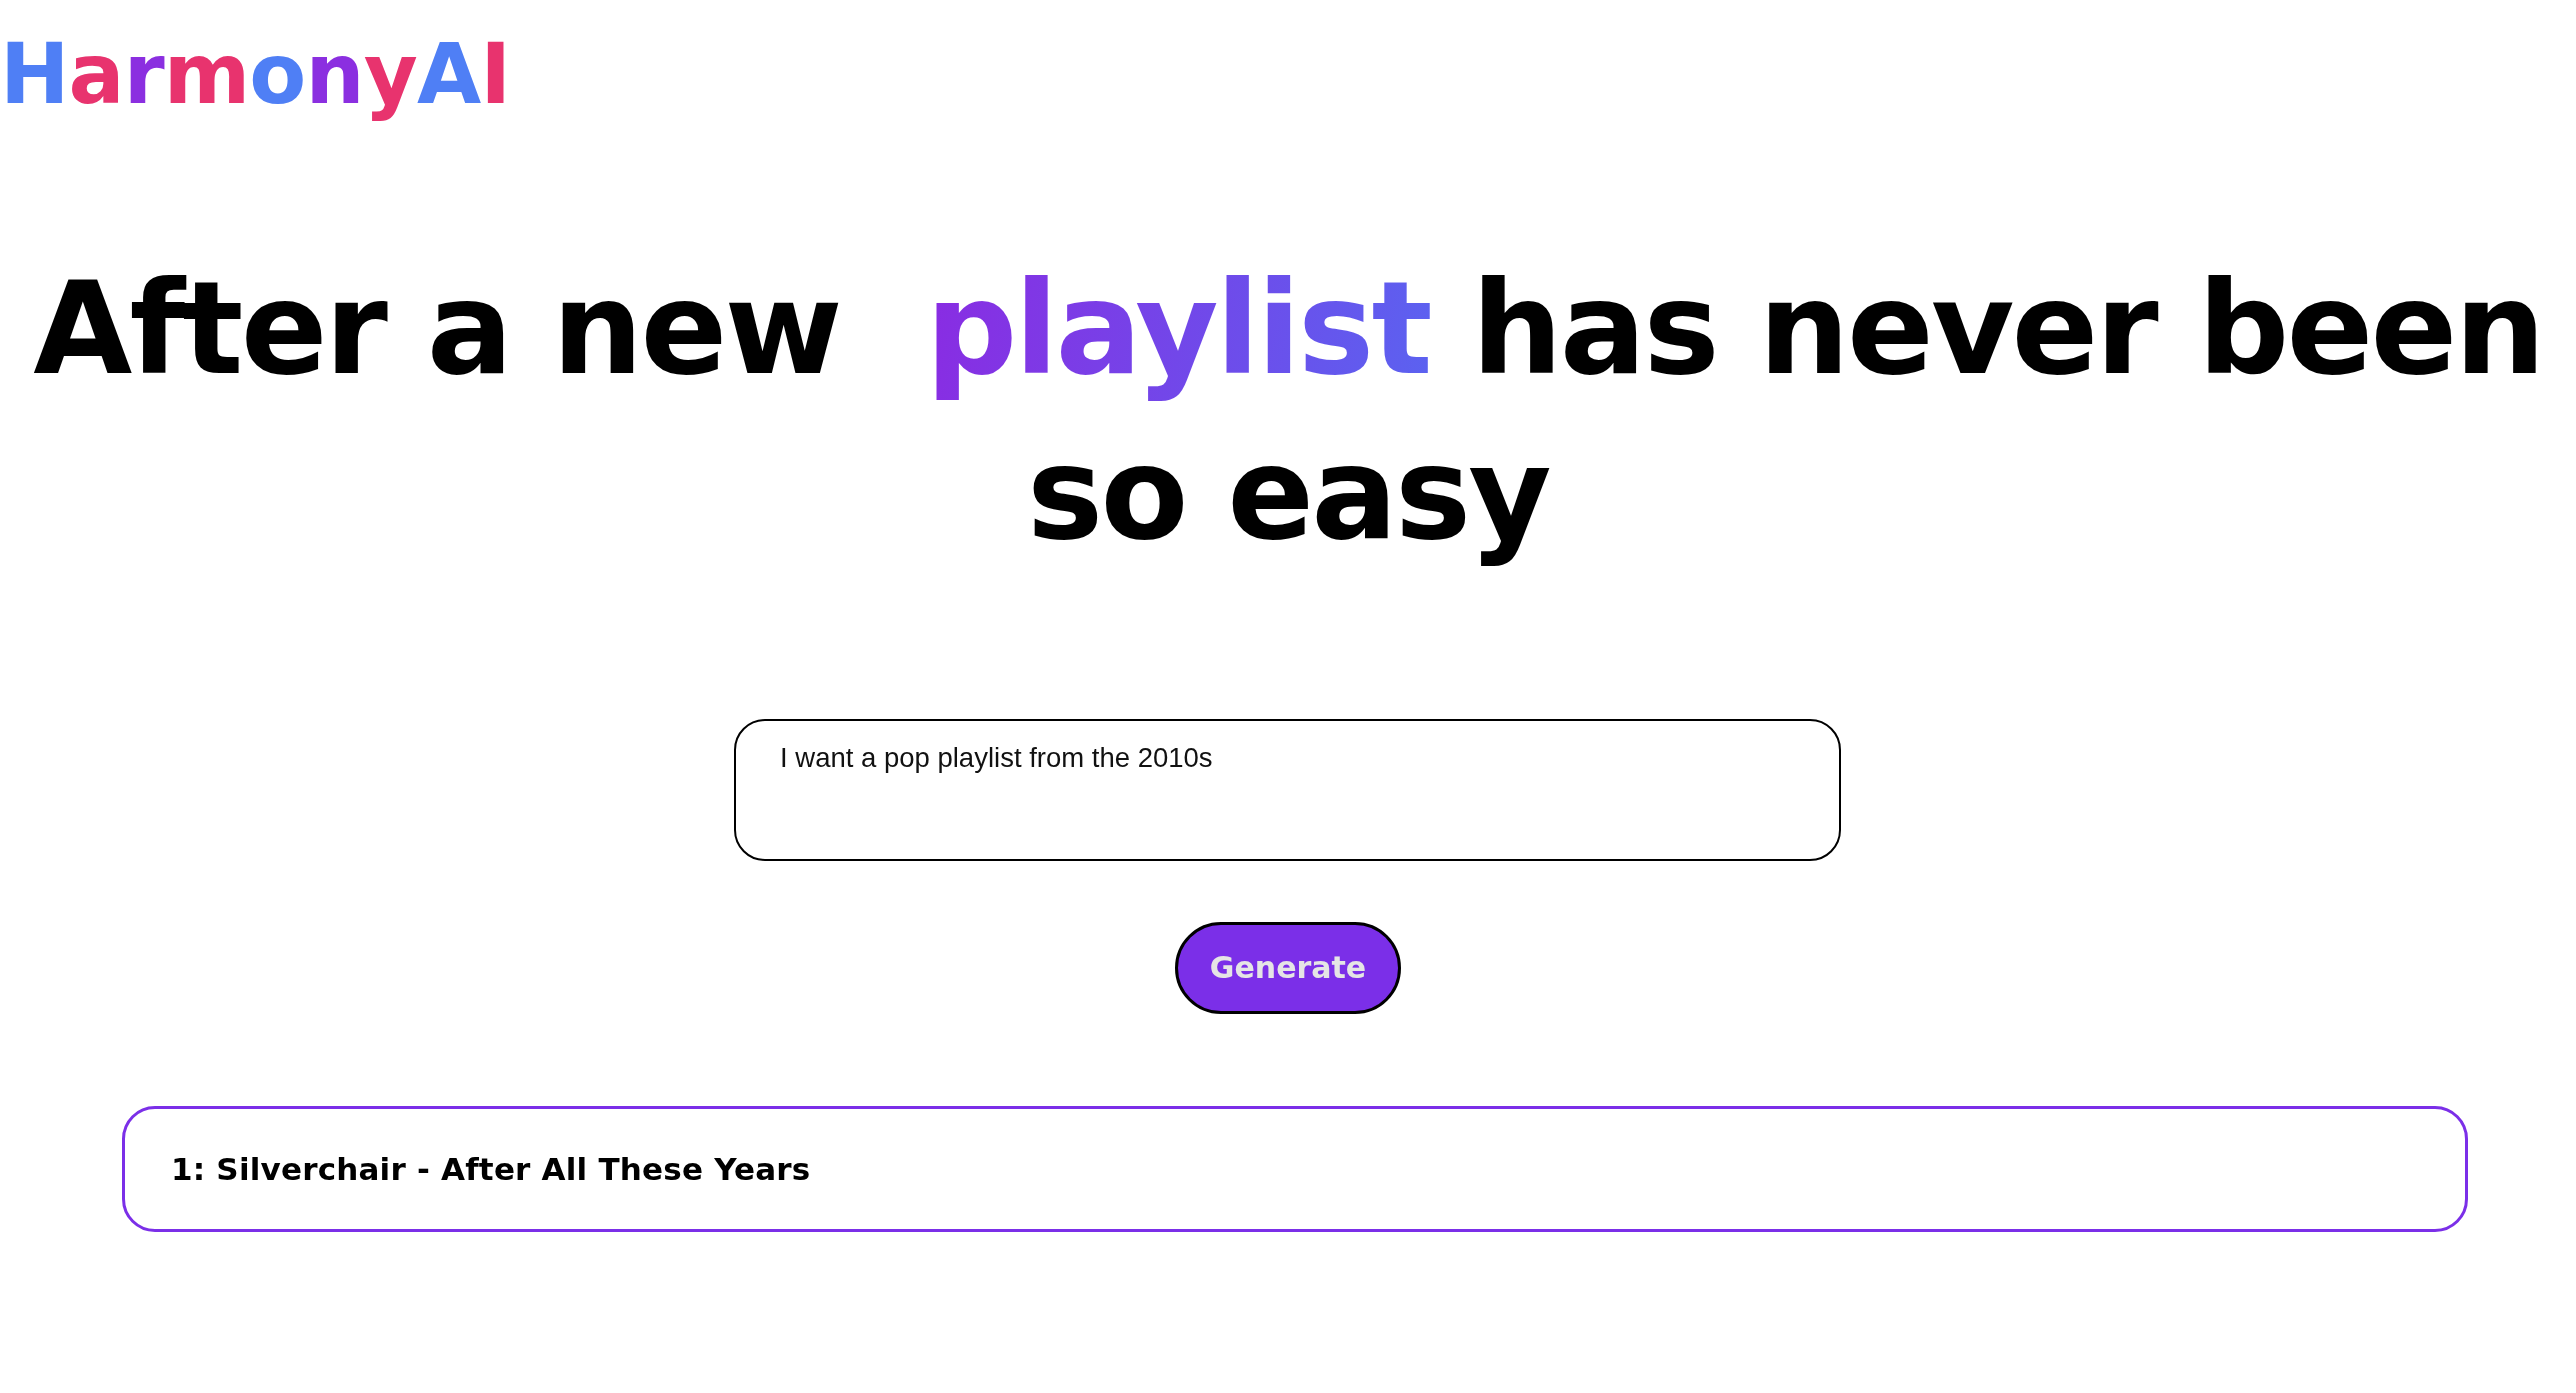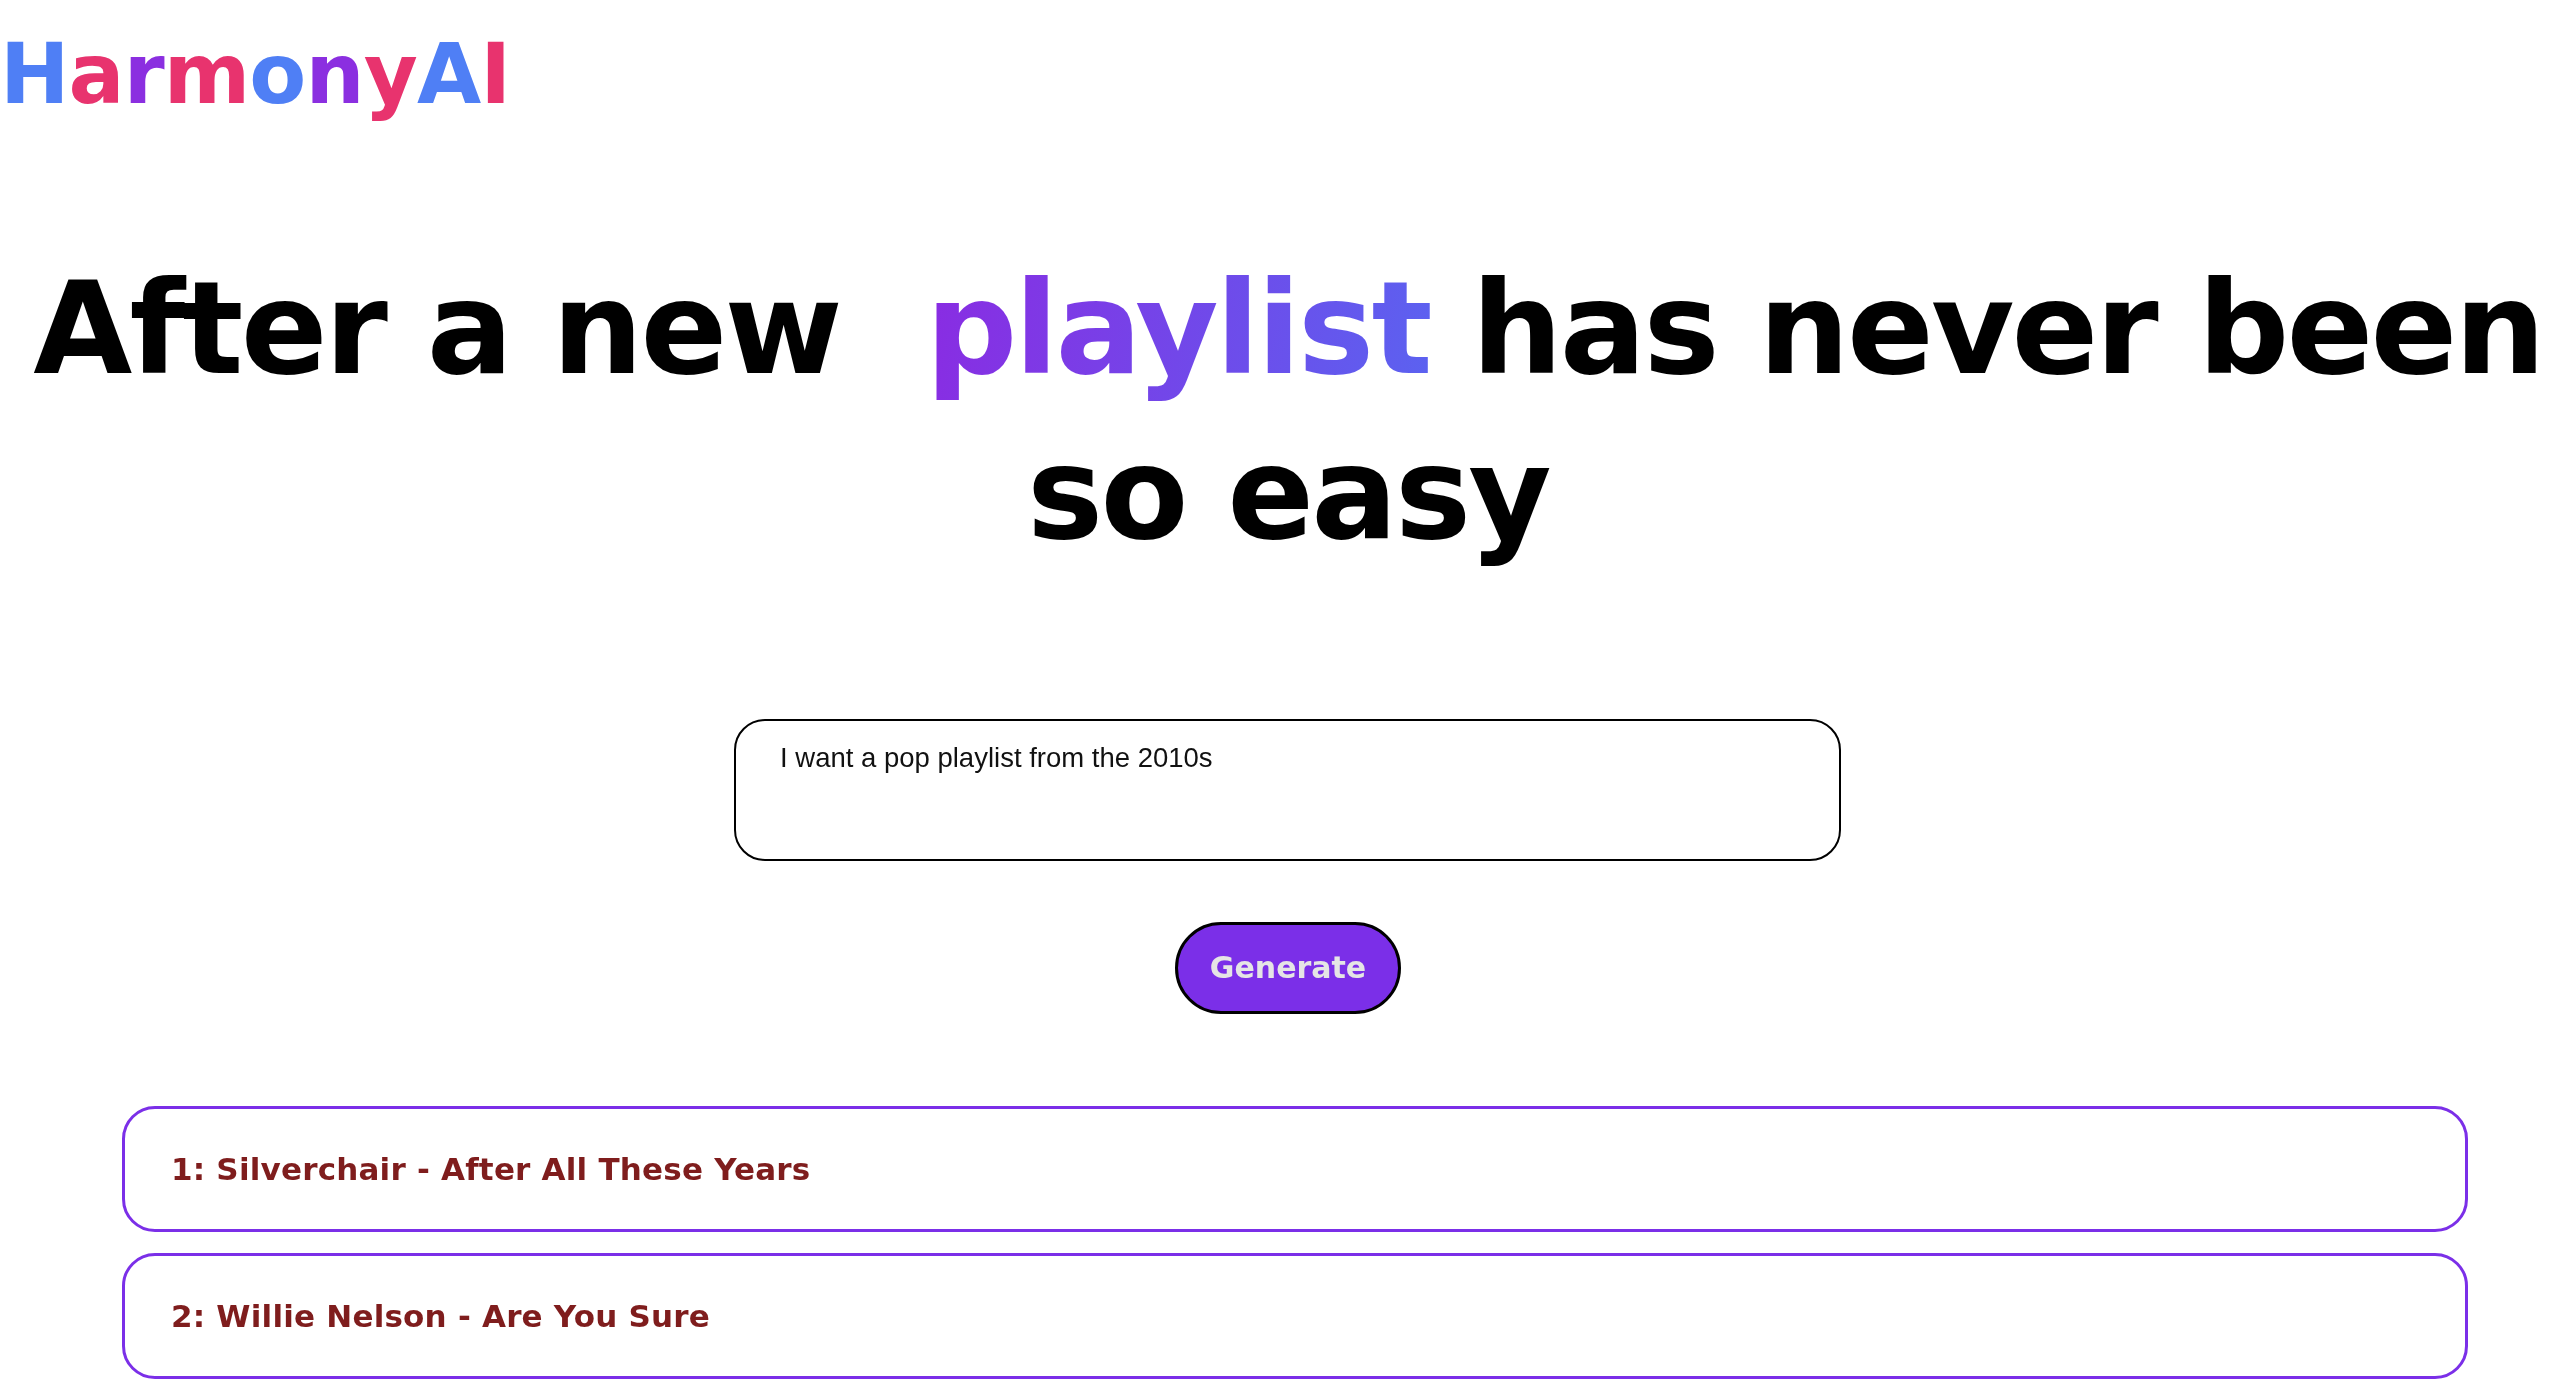--- a/index.html
+++ b/index.html
@@ -122,21 +122,21 @@
     border-radius: 33px;
     background: #ffffff;
     margin-bottom: 21px;
     padding-left: 46px;
     display: flex;
     align-items: center;
     font-family: "DejaVu Sans", sans-serif;
     font-weight: 700;
     font-size: 31px;
     letter-spacing: 0.2px;
-    color: #7f1d1d;
+    color: #000000;
     cursor: pointer;
   }
 </style>
 </head>
 <body>
 
 <div class="logo">
   <span style="color: rgb(79, 127, 245);">H</span><span style="color: rgb(232, 51, 110);">a</span><span style="color: rgb(139, 47, 224);">r</span><span style="color: rgb(232, 51, 110);">m</span><span style="color: rgb(79, 127, 245);">o</span><span style="color: rgb(139, 47, 224);">n</span><span style="color: rgb(232, 51, 110);">y</span><span style="color: rgb(79, 127, 245);">A</span><span style="color: rgb(232, 51, 110);">I</span>
 </div>
 
@@ -147,17 +147,14 @@
 </div>
 
 <div class="generate-wrap">
   <button class="generate-btn" style="background: rgb(123, 47, 232);">Generate</button>
 </div>
 
 <div class="results">
   <div class="result-item" style="border-color: rgb(123, 47, 232);">
     <span>1: Silverchair - After All These Years</span>
   </div>
-  <div class="result-item" style="border-color: rgb(123, 47, 232);">
-    <span>2: Willie Nelson - Are You Sure</span>
-  </div>
 </div>
 
 
 </body></html>

